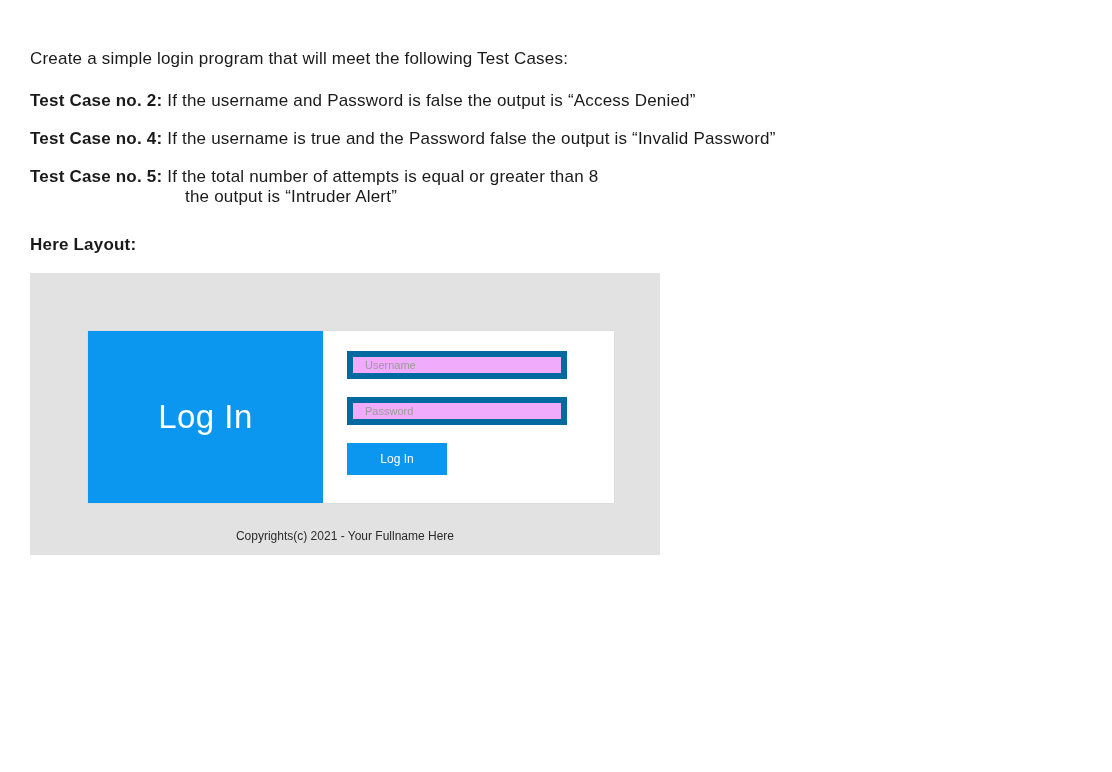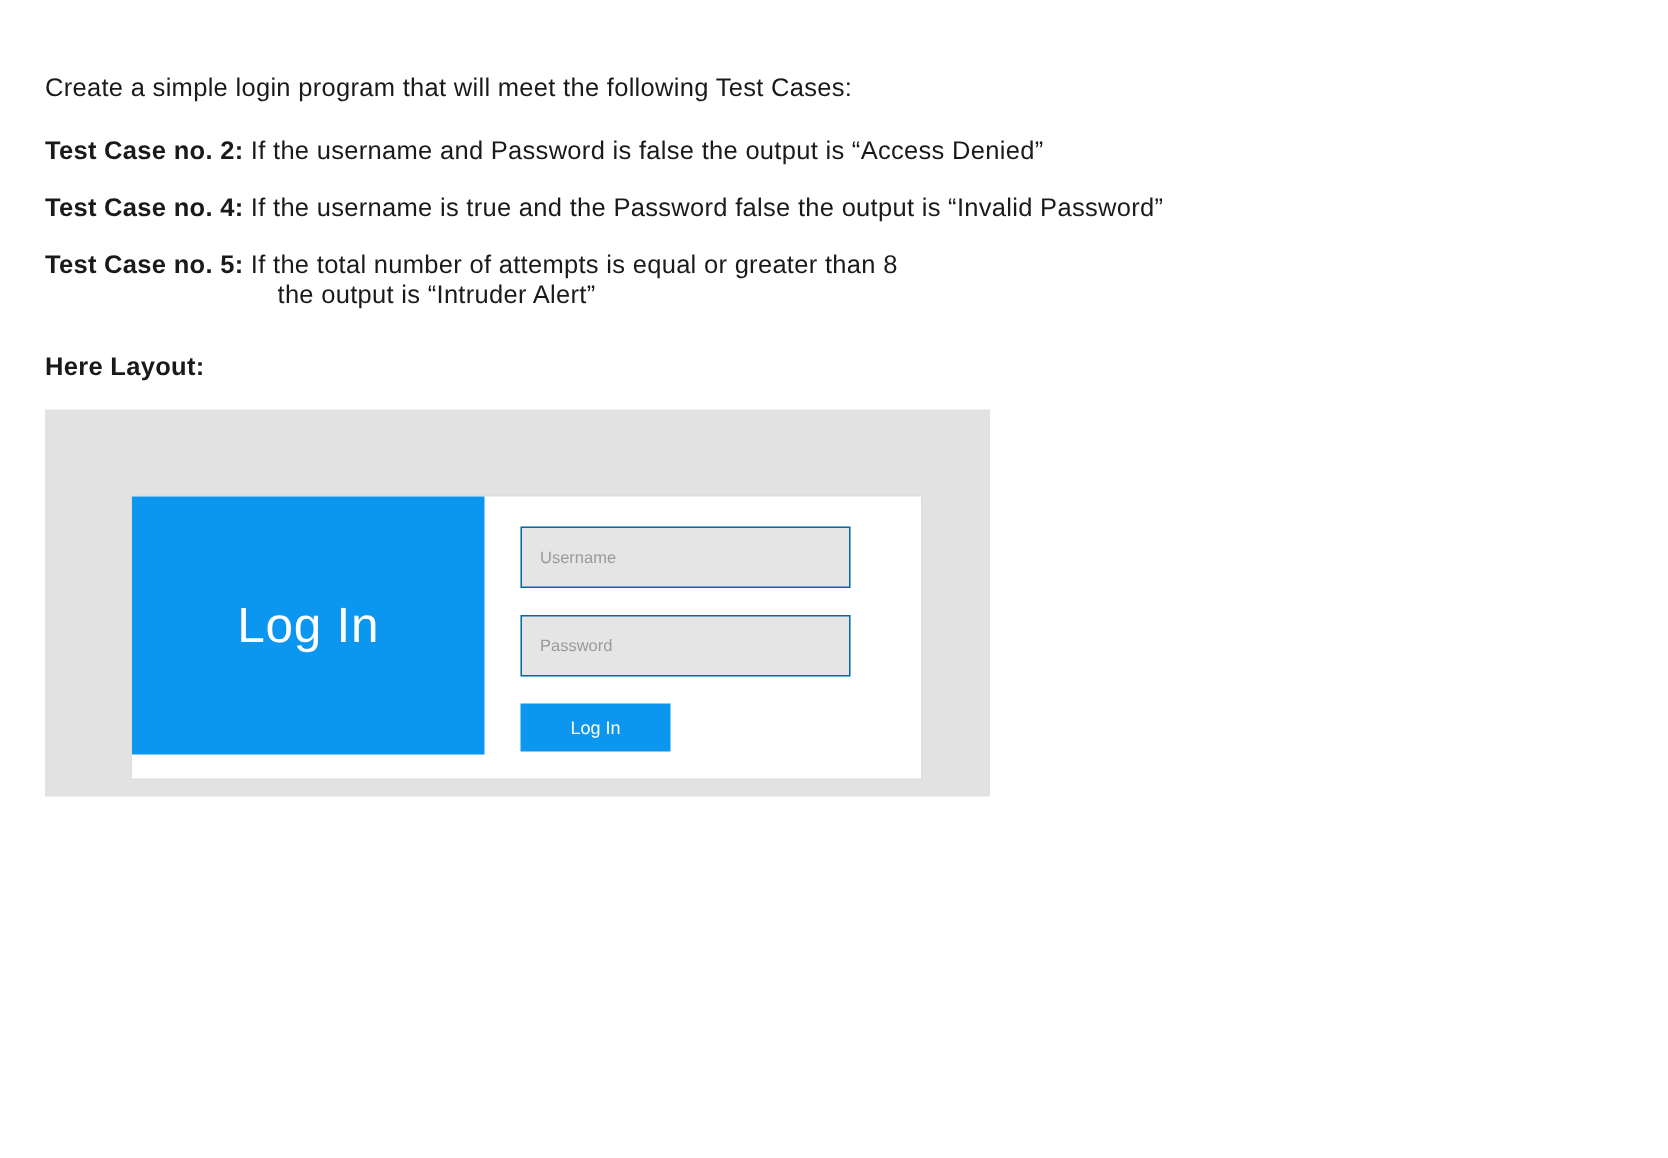--- a/index.html
+++ b/index.html
@@ -43,23 +43,23 @@
     font-size: 33px;
     letter-spacing: 0.5px;
   }
   .login-form {
     flex: 1;
     padding: 20px 24px 18px 24px;
     font-family: "Helvetica Neue", Arial, sans-serif;
   }
   .field {
     width: 220px;
-    height: 41px;
-    border: 1px solid #0369a1;
-    background: #e5e5e5;
+    height: 28px;
+    border: 6px solid #0369a1;
+    background: #f0abfc;
     font-size: 11px;
     color: #333;
     padding: 0 12px;
     margin-bottom: 18px;
     outline: none;
   }
   .field::placeholder { color: #9a9a9a; }
   .login-btn {
     display: inline-block;
     background: #0b97f0;
@@ -107,15 +107,16 @@
     <div class="login-card">
       <div class="login-banner">
         <span>Log In</span>
       </div>
       <div class="login-form">
         <input class="field" type="text" placeholder="Username" style="">
         <input class="field" type="password" placeholder="Password" style="">
         <button class="login-btn">Log In</button>
       </div>
     </div>
+    <div class="copyright">Copyrights(c) 2021 - Your Fullname Here</div>
   </div>
 
 </div>
 
 </body></html>

